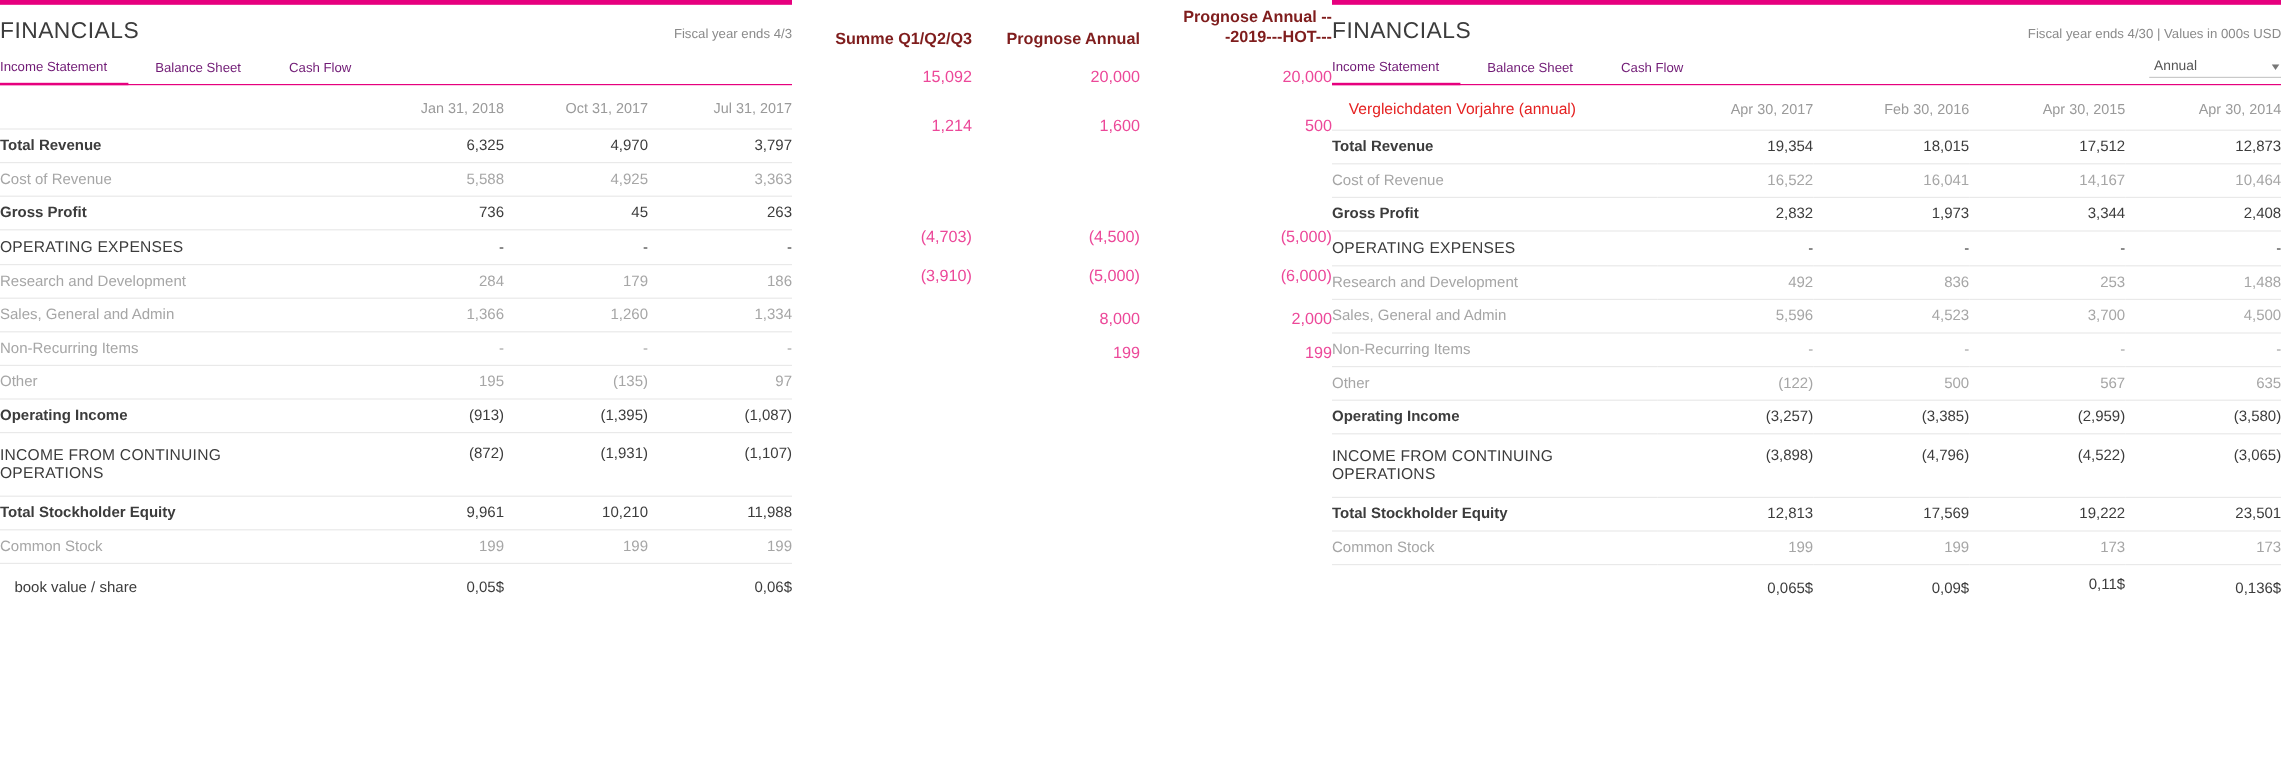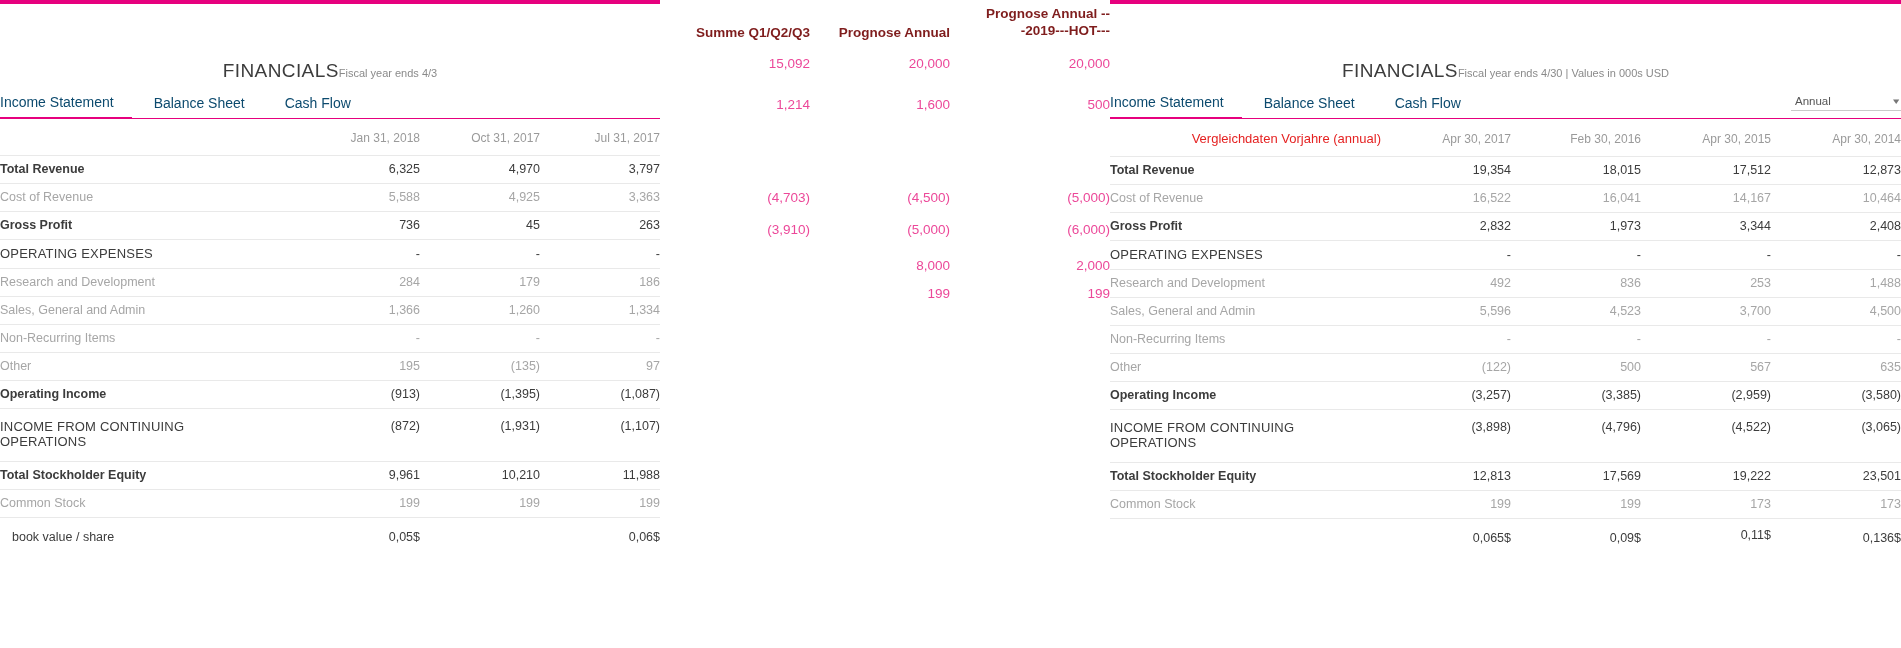--- a/index.html
+++ b/index.html
@@ -22,45 +22,44 @@
     top: 0;
   }
   .panel-topbar {
     height: 4px;
     background: #e6007e;
     width: 100%;
   }
   .panel-head {
     display: flex;
     align-items: flex-end;
-    justify-content: center;
+    justify-content: space-between;
     padding: 12px 0 6px 0;
-    margin-top: 44px;
   }
   .panel-title {
     font-size: 19px;
     color: #3c3c3c;
     letter-spacing: .4px;
   }
   .panel-meta {
     font-size: 11px;
     color: #8a8a8a;
     padding-bottom: 3px;
     white-space: nowrap;
     overflow: hidden;
   }
   .tabs {
     display: flex;
     align-items: center;
     border-bottom: 1px solid #e6007e;
     position: relative;
   }
   .tab {
-    font-size: 14px;
-    color: #0c4a6e;
+    font-size: 11px;
+    color: #701a75;
     padding: 6px 18px 7px 0;
     margin-right: 22px;
     white-space: nowrap;
   }
   .tab.active {
     border-bottom: 2px solid #e6007e;
     margin-bottom: -1px;
   }
   .tab-spacer { flex: 1; }
   .period-select {
@@ -91,21 +90,21 @@
     vertical-align: middle;
   }
   table.fin thead th {
     font-weight: normal;
     color: #9a9a9a;
     font-size: 12px;
     text-align: right;
     padding-bottom: 10px;
     padding-top: 12px;
   }
-  table.fin thead th.lbl { text-align: right; }
+  table.fin thead th.lbl { text-align: left; }
   tr.row { border-top: 1px solid #e9e9e9; }
   td.lbl { text-align: left; color: #3c3c3c; padding-left: 2px; }
   td.num { text-align: right; color: #3c3c3c; padding-right: 2px; }
   tr.dim td.lbl, tr.dim td.num { color: #a6a6a6; }
   tr.bold td.lbl { font-weight: bold; }
   tr.caps td.lbl { font-size: 13px; letter-spacing: .2px; }
   tr.tall td { padding-top: 10px; padding-bottom: 12px; }
   .red { color: #e52222 !important; }
 
   

